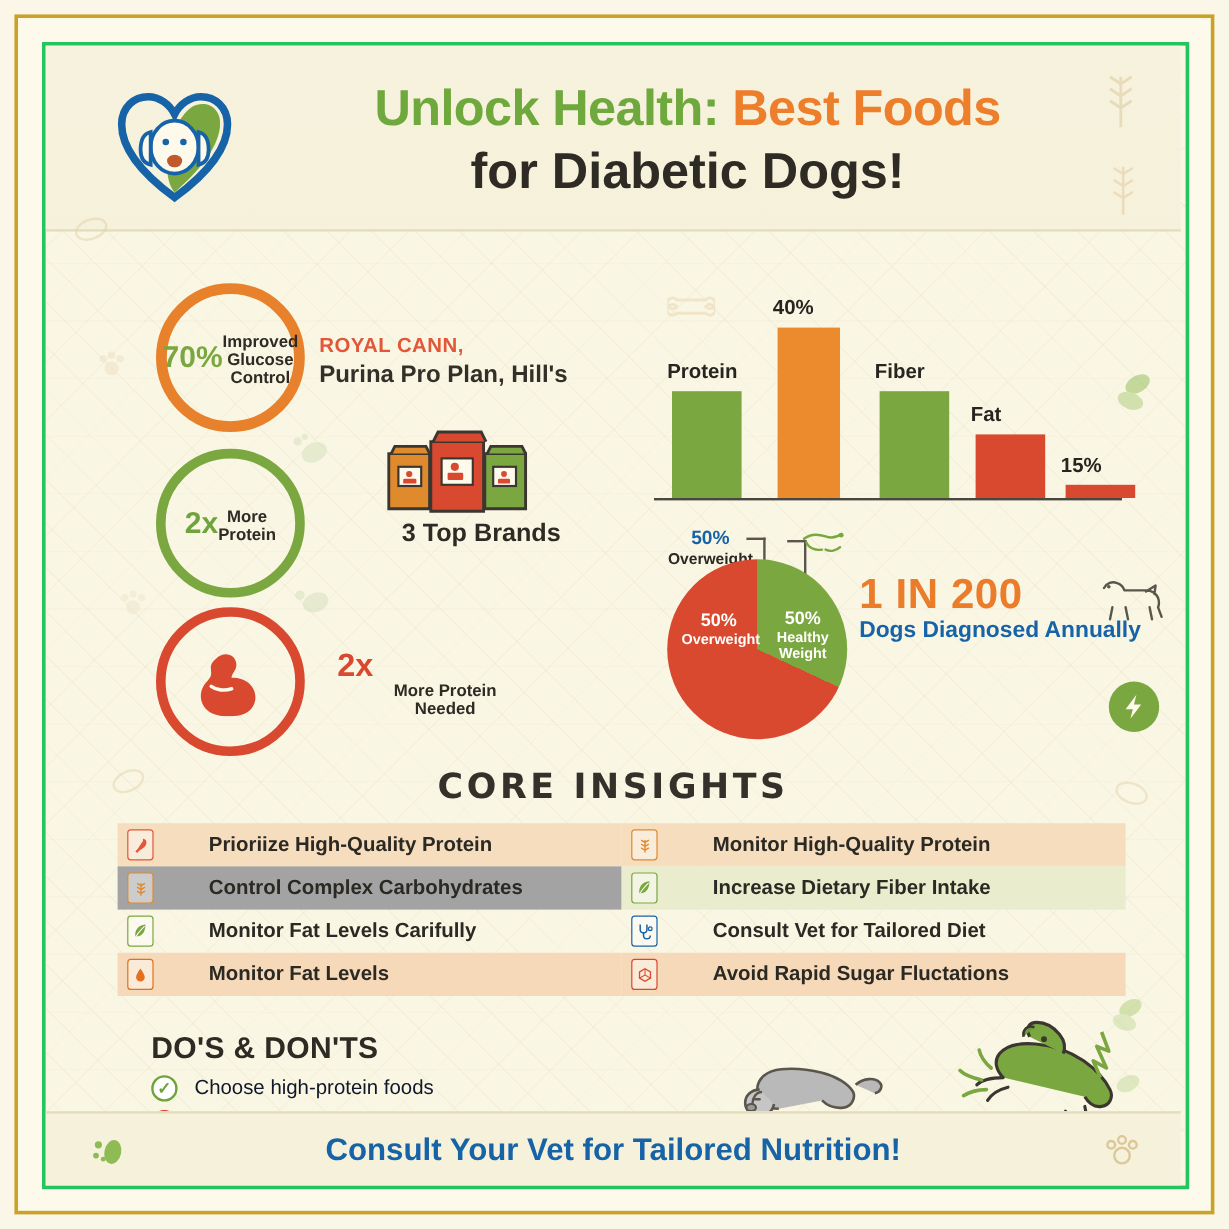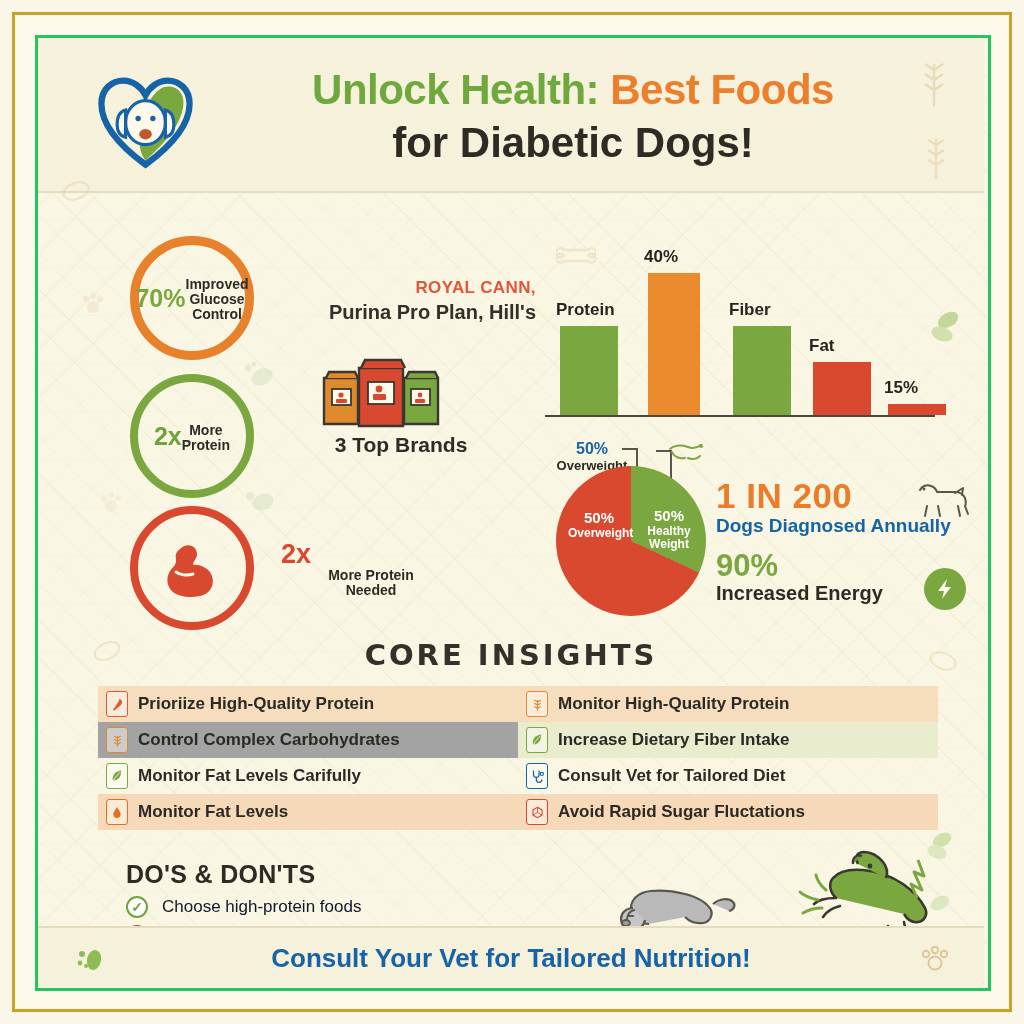--- a/index.html
+++ b/index.html
@@ -47,21 +47,21 @@
   }
   .c1{ left:92px; top:198px; width:124px; height:124px; border:9px solid #e8812b; }
   .c2{ left:92px; top:336px; width:124px; height:124px; border:8px solid #7aa73f; }
   .c3{ left:92px; top:468px; width:124px; height:124px; border:8px solid #d9492f; }
   .big-num{ font-size:25px; font-weight:bold; line-height:1; }
   .c1 .big-num{ color:#7aa73f; }
   .c2 .big-num{ color:#6fa33c; }
   .cap{ font-size:14px; font-weight:bold; color:#2e2b24; line-height:1.06; margin-top:3px; }
   .muscle{ width:60px; height:58px; }
   
-  .brand-text{ position:absolute; left:228px; top:240px; width:270px; text-align:right; }
+  .brand-text{ position:absolute; left:228px; top:240px; width:270px; text-align:left; }
   .brand-red{ font-size:17px; font-weight:bold; color:#e2563a; letter-spacing:.4px; }
   .brand-dark{ font-size:20px; font-weight:bold; color:#33302a; margin-top:3px; }
   .bags{ position:absolute; left:278px; top:318px; width:130px; height:72px; }
   .brand-count{ position:absolute; left:228px; top:395px; width:270px; text-align:center;
     font-size:21px; font-weight:bold; color:#2e2b24; }
   
   .s3{ position:absolute; left:243px; top:503px; width:180px; }
   .s3 .n{ font-size:27px; font-weight:bold; color:#d9492f; line-height:1; }
   .s3 .l{ font-size:14px; font-weight:bold; color:#2e2b24; line-height:1.1; margin-top:0; text-align:center; }
   
@@ -90,21 +90,21 @@
   .r2 .l{ font-size:20px; font-weight:bold; color:#2e2b24; margin-top:1px; }
   .bolt{ position:absolute; left:886px; top:530px; width:42px; height:42px; border-radius:50%;
     background:#7aa73f; display:flex; align-items:center; justify-content:center; }
   .dog-outline{ position:absolute; left:876px; top:440px; width:58px; height:42px; }
   
   .ci-title{ position:absolute; left:0; top:600px; width:946px; text-align:center;
     font-size:29px; font-weight:bold; color:#34312a; letter-spacing:3px;
     font-family:"DejaVu Sans", sans-serif; }
   .ci-grid{ position:absolute; left:60px; top:648px; width:840px; }
   .ci-row{ display:flex; height:36px; }
-  .ci-item{ width:420px; display:flex; align-items:center; padding-left:8px; }
+  .ci-item{ width:420px; display:flex; align-items:center; padding-left:8px;gap:36px; }
   .ci-ico{ width:22px; height:26px; border:1.6px solid #888; border-radius:3px;
     display:flex; align-items:center; justify-content:center; margin-right:10px;
     background:rgba(255,255,255,.45); flex:0 0 auto; }
   .ci-txt{ font-size:17px; font-weight:bold; color:#2b2923; white-space:nowrap; }
   
   .dd{ position:absolute; left:88px; top:822px; }
   .dd-title{ font-size:25px; font-weight:bold; color:#2e2b24; letter-spacing:.3px; }
   .dd-row{ display:flex; align-items:center; margin-top:7px; }
   .dd-mark{ width:22px; height:22px; border-radius:50%; margin-right:14px;
     display:flex; align-items:center; justify-content:center; font-size:14px;
@@ -298,24 +298,20 @@
     </div>
 
     <div class="r1">
       <div class="n">1 IN 200</div>
       <div class="l">Dogs Diagnosed Annually</div>
     </div>
     <svg class="dog-outline" viewBox="0 0 58 42">
       <path d="M6 12c2-4 7-6 11-4 3 1 5 3 6 6h18c4 0 8 2 10 6 1 3 1 6 0 8l3 8M13 28l-2 10M24 28l2 10M44 28l2 10M41 15l8-5-1 7" stroke="#5a564c" stroke-width="2" fill="none" stroke-linecap="round" stroke-linejoin="round"></path>
       <circle cx="10" cy="11" r="1.5" fill="#5a564c"></circle>
     </svg>
-    <div class="r2">
-      <div class="n">90%</div>
-      <div class="l">Increased Energy</div>
-    </div>
     <div class="bolt">
       <svg viewBox="0 0 24 24" width="24" height="24">
         <path d="M14 2L5 14h6l-2 8 9-12h-6l2-8Z" fill="#fdfaec"></path>
       </svg>
     </div>
 
     <div class="ci-title">CORE INSIGHTS</div>
     <div class="ci-grid" id="ci-host">
         <div class="ci-row">
           <div class="ci-item" style="background: rgb(246, 221, 190);">

